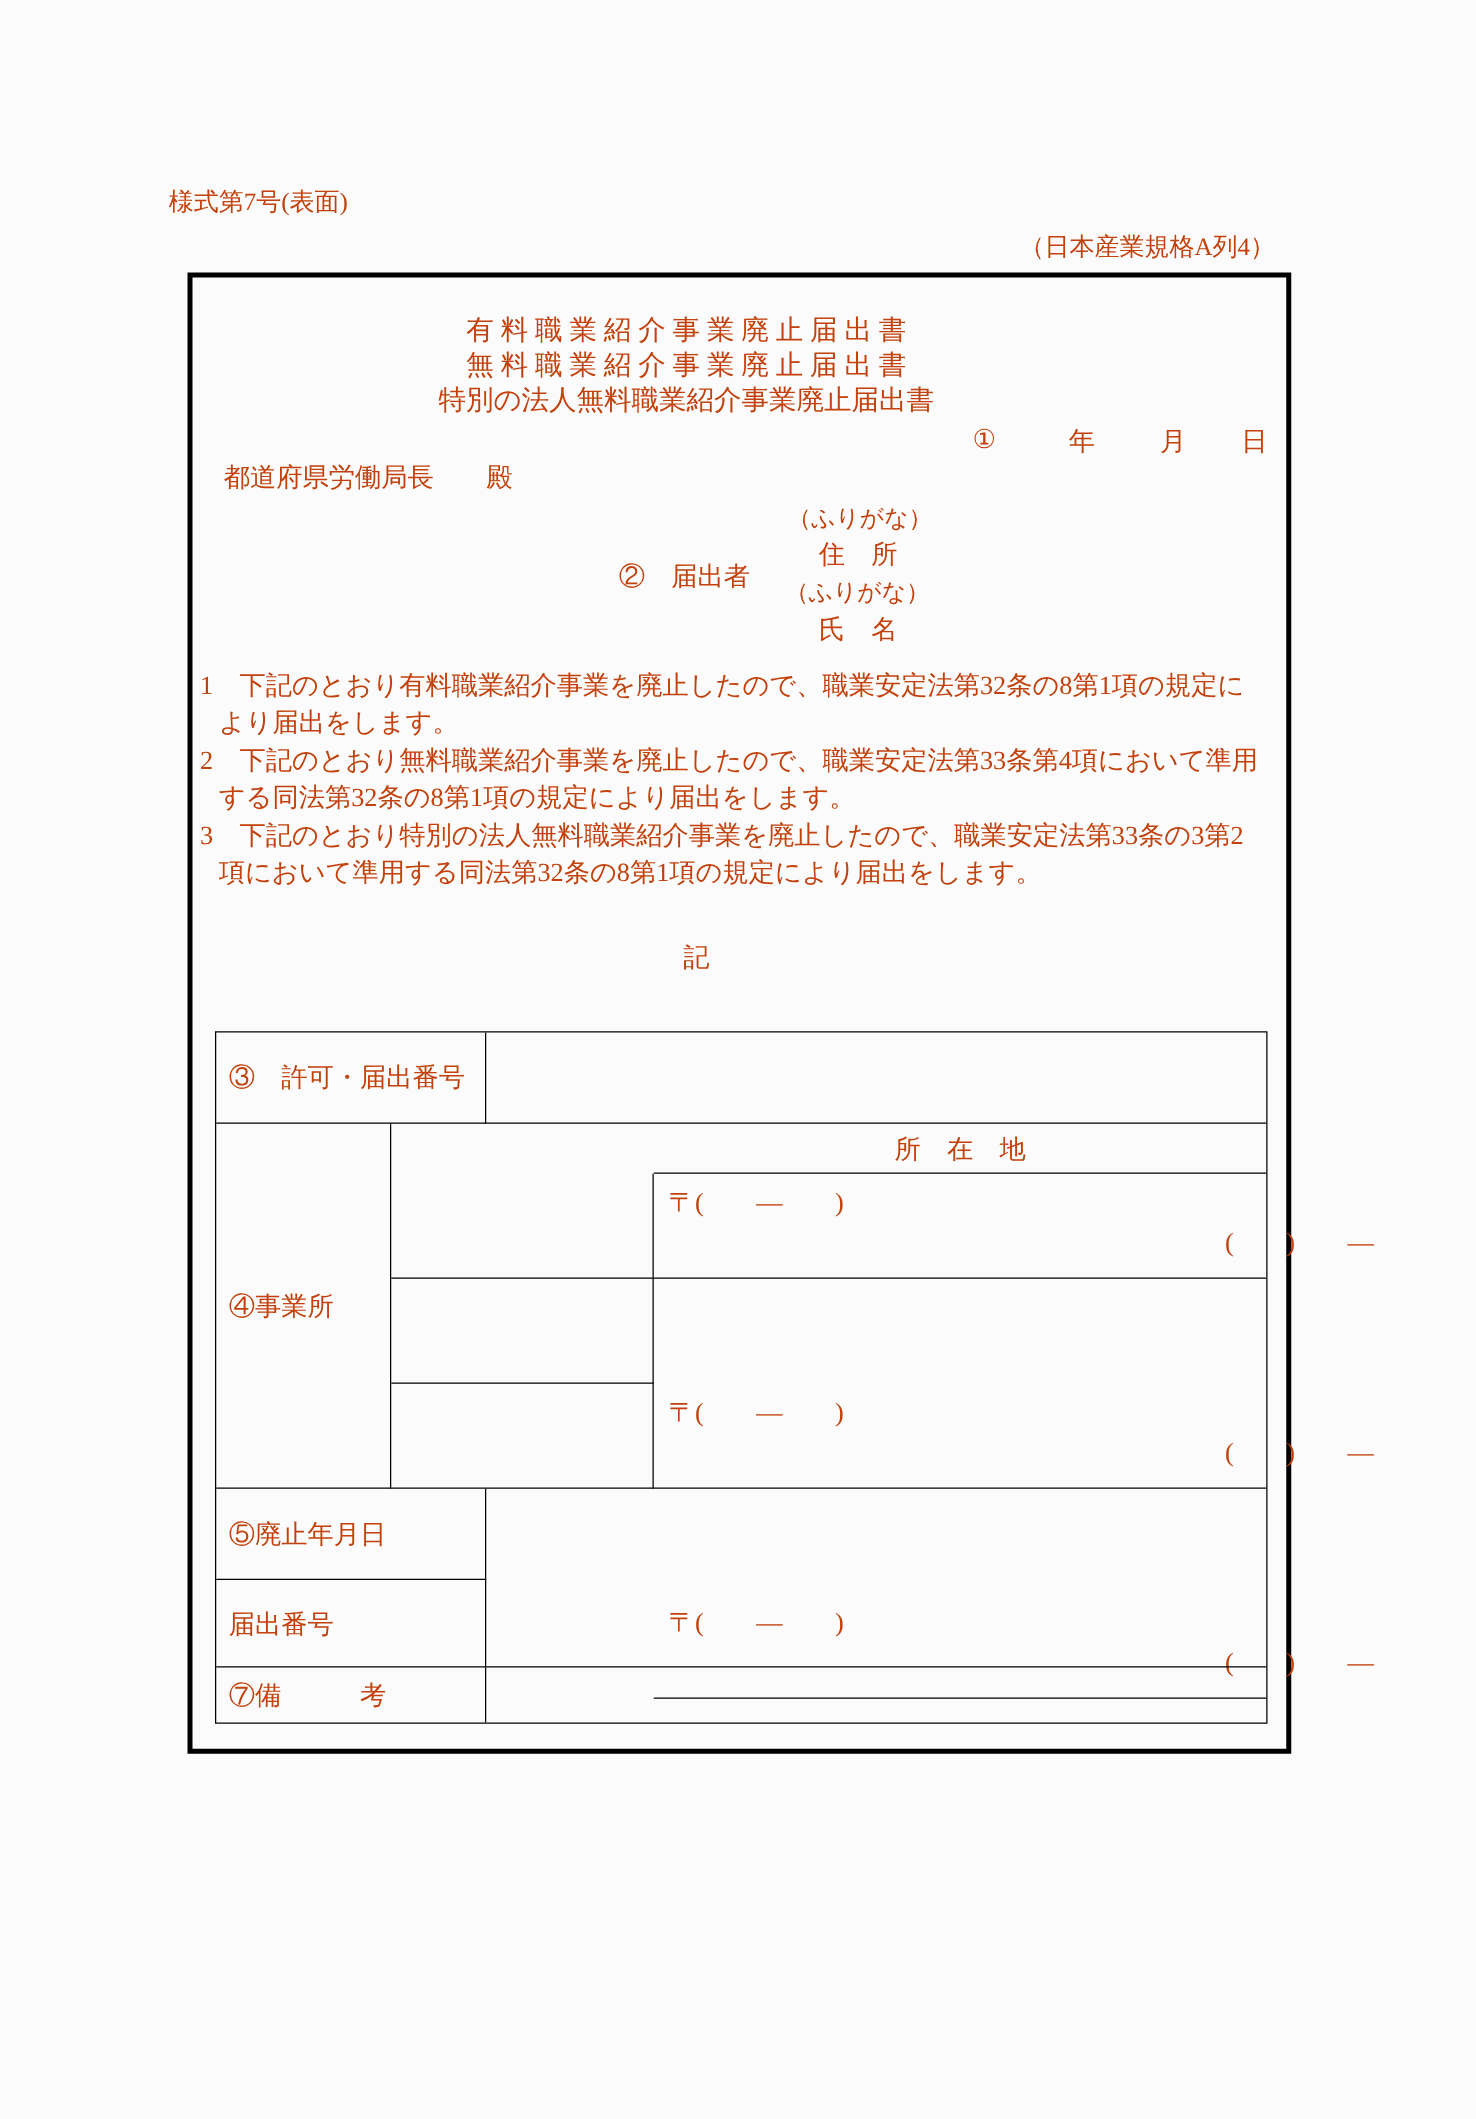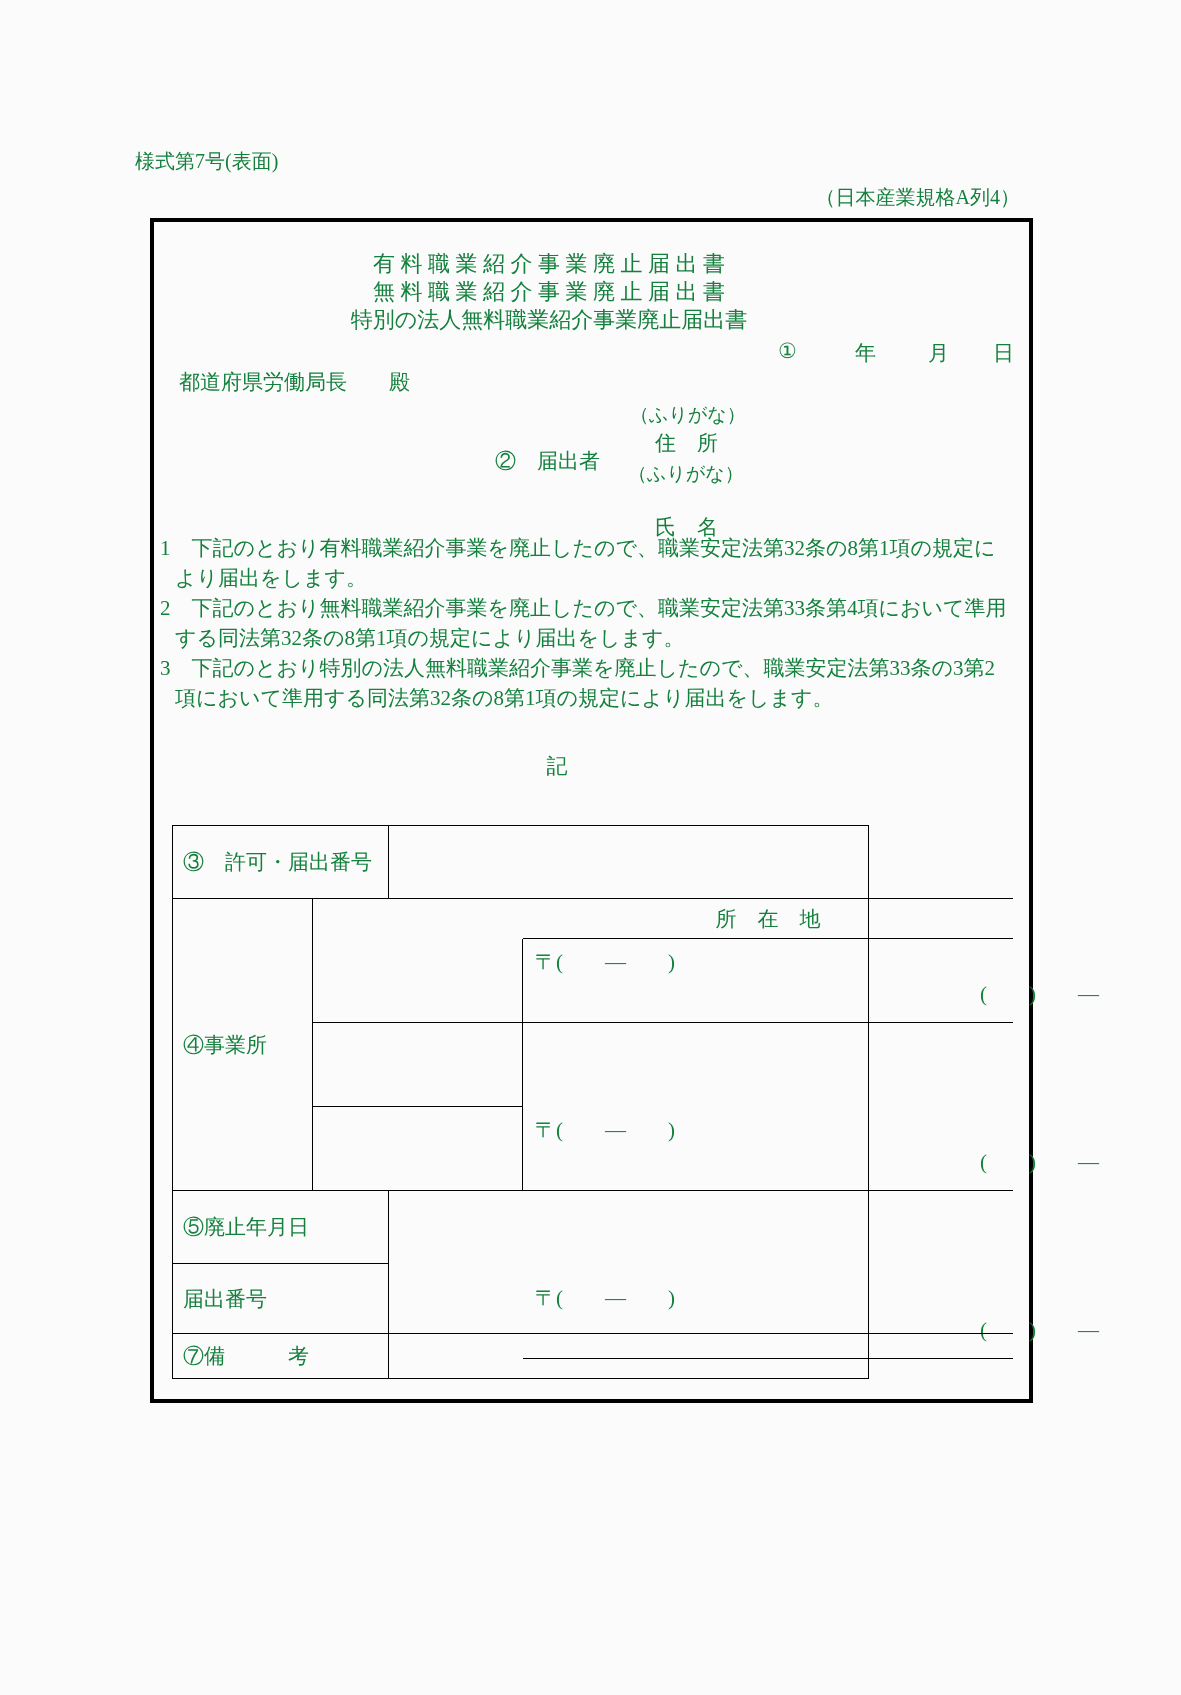--- a/index.html
+++ b/index.html
@@ -1,21 +1,21 @@
 <!DOCTYPE html>
 <html><head>
 <meta charset="utf-8">
 <style>
   * { margin:0; padding:0; box-sizing:border-box; }
   html,body { background:#ededed; }
   .page {
     position:relative;
     width:1181px; height:1695px;
     background:#fbfbfb;
-    color:#15803d;
+    color:#c2410c;
     font-family:"Liberation Serif","DejaVu Serif",serif;
     font-size:21px;
     overflow:hidden;
   }
   .abs { position:absolute; white-space:nowrap; }
   .form-label { left:135px; top:148px; font-size:20px; }
   .jis-label  { right:161px; top:184px; font-size:20px; }
 
   .outer-box {
     position:absolute;
@@ -28,31 +28,31 @@
 
   .dateline { top:339px; font-size:21px; }
   .d-circle { left:778px; } .d-year { left:855px; } .d-month { left:928px; } .d-day { left:993px; }
 
   .addressee { left:179px; top:368px; }
 
   .notifier-label { left:495px; top:447px; }
   .furi1 { left:630px; top:402px; font-size:19px; }
   .addr  { left:655px; top:429px; }
   .furi2 { left:628px; top:461px; font-size:19px; }
-  .nm    { left:655px; top:489px;margin-top:24px; }
+  .nm    { left:655px; top:489px; }
 
   .para { left:160px; width:875px; line-height:30px; }
   .para .cont { padding-left:15px; }
   .p1 { top:533px; } .p2 { top:593px; } .p3 { top:653px; }
 
   .ki { left:172px; top:752px; width:770px; text-align:center; }
 
   .ftable {
     position:absolute;
-    left:172px; top:825px; width:697px; height:554px;
+    left:172px; top:825px; width:842px; height:554px;
     border:1px solid #000;
   }
   .cell {
     position:absolute;
     display:flex; align-items:center;
     white-space:nowrap;
   }
   .br { border-right:1px solid #000; }
   .bb { border-bottom:1px solid #000; }
   .lab { padding-left:10px; }

